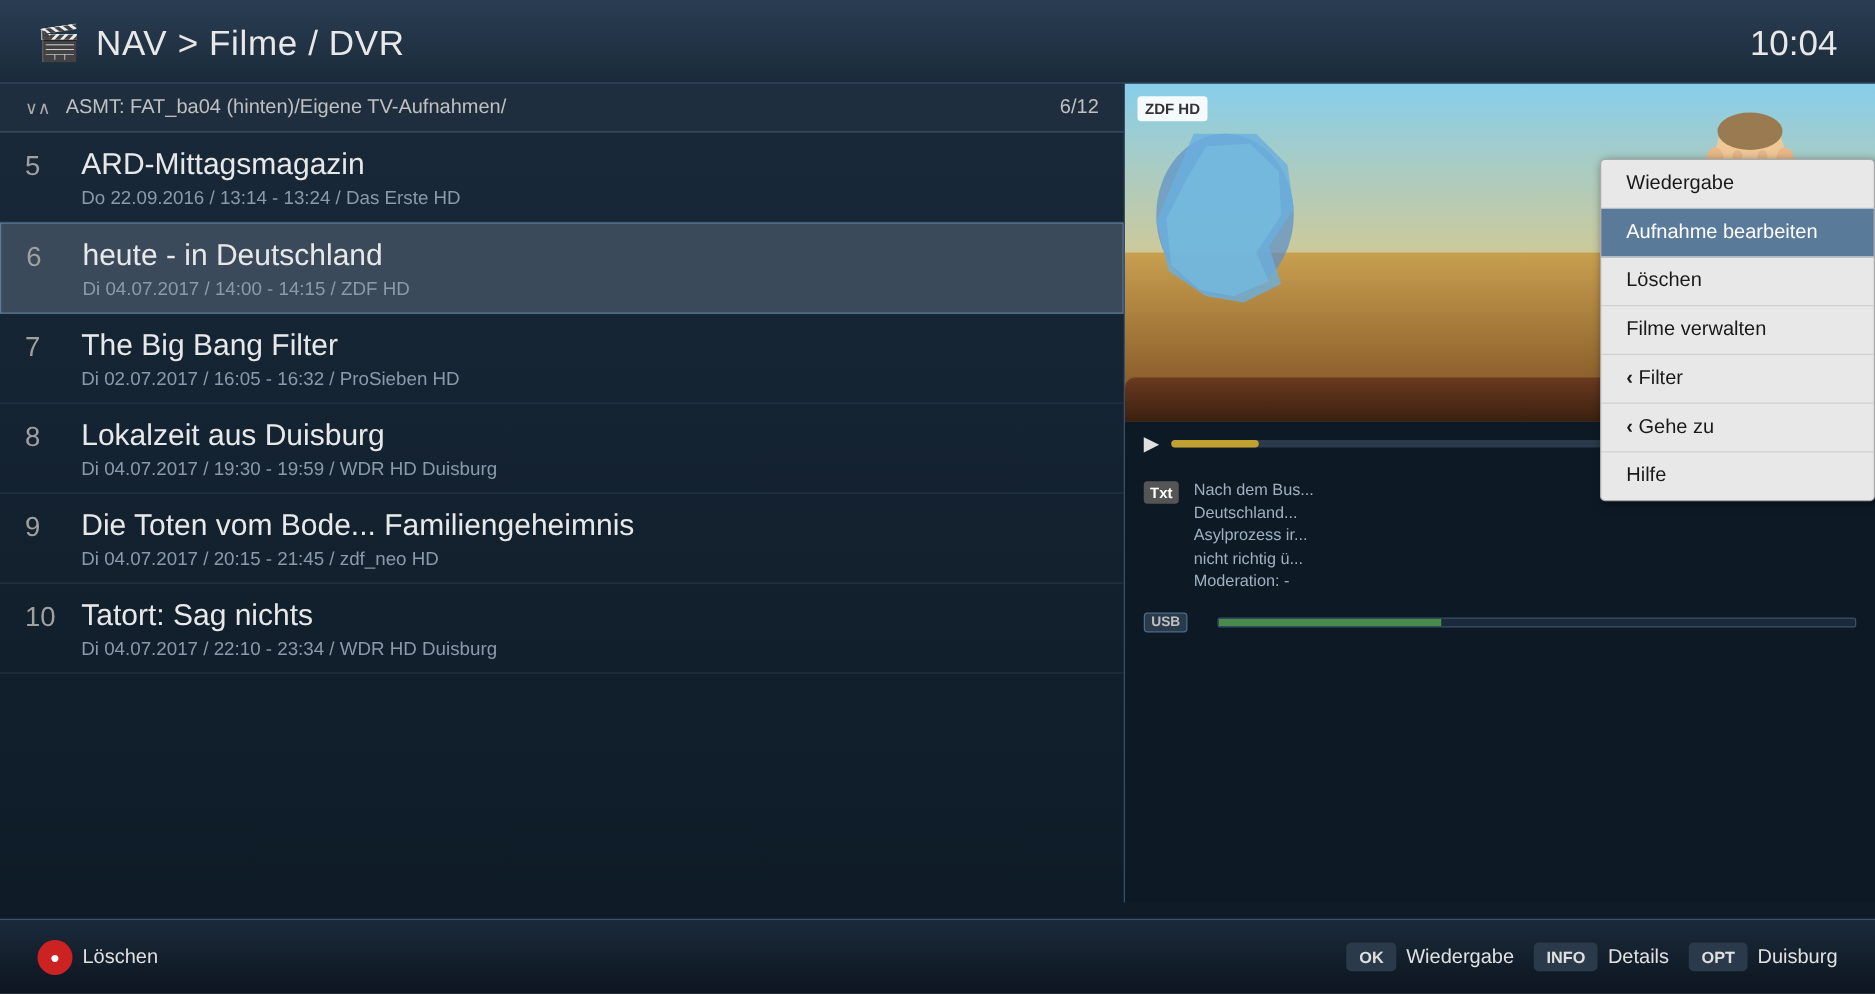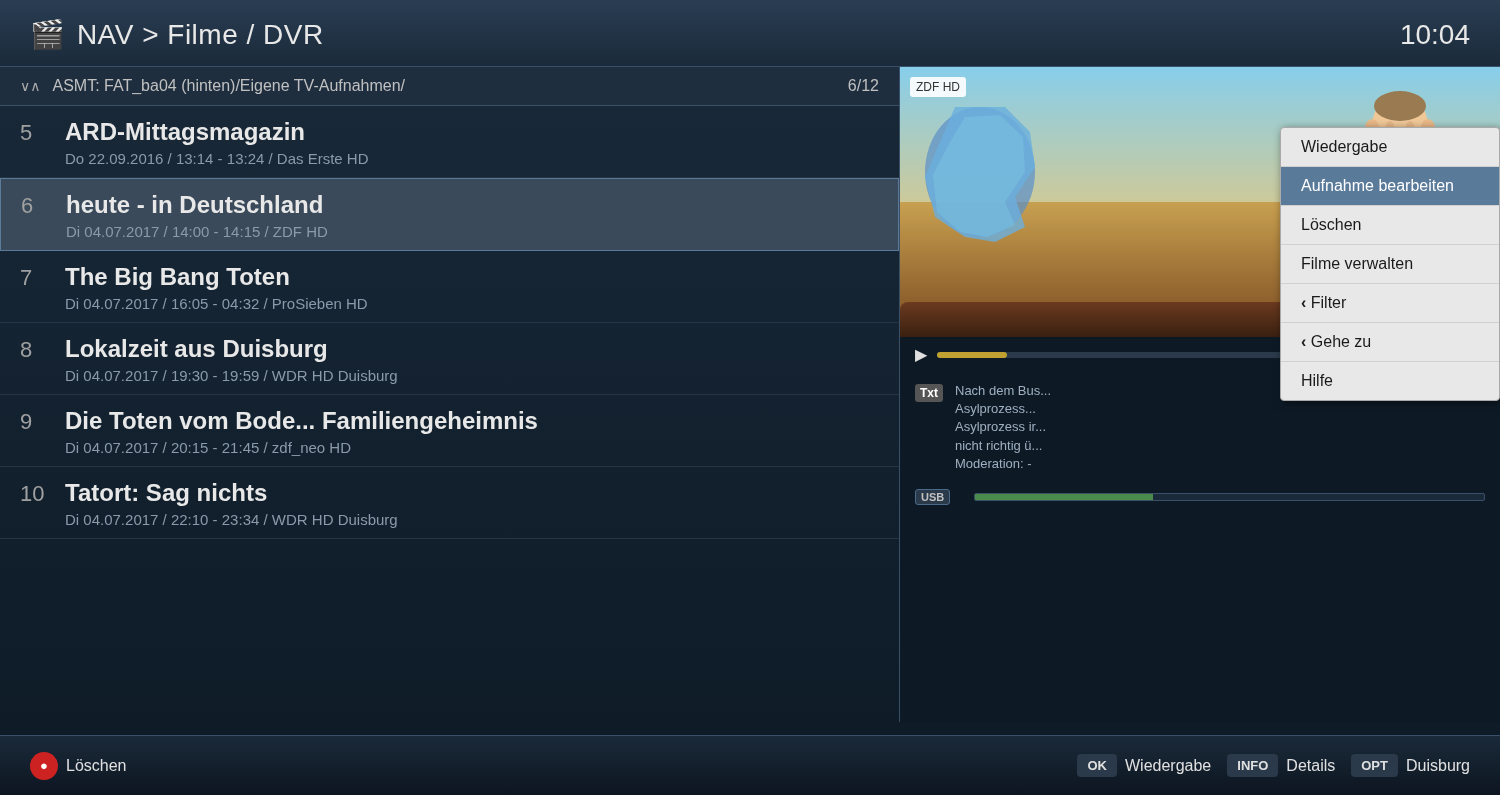--- a/index.html
+++ b/index.html
@@ -117,21 +117,21 @@
     }
 
     .item-details {
       flex: 1;
     }
 
     .item-title {
       font-size: 24px;
       color: #e8e8e8;
       margin-bottom: 4px;
-      font-weight: bold;
+      font-weight: normal;
     }
 
     .item-meta {
       font-size: 15px;
       color: #8a9aaa;
     }
 
     
     .preview-panel {
       flex: 1;
@@ -151,21 +151,21 @@
     }
 
     
     .channel-logo {
       position: absolute;
       top: 10px;
       left: 10px;
       background: rgba(255,255,255,0.9);
       color: #333;
       font-size: 12px;
-      font-weight: normal;
+      font-weight: bold;
       padding: 3px 6px;
       border-radius: 3px;
     }
 
     .tv-content {
       width: 100%;
       height: 100%;
       position: relative;
     }
 
@@ -400,22 +400,22 @@
         <span class="item-number">6</span>
         <div class="item-details">
           <div class="item-title">heute - in Deutschland</div>
           <div class="item-meta">Di 04.07.2017 / 14:00 - 14:15 / ZDF HD</div>
         </div>
       </div>
 
       <div class="recording-item">
         <span class="item-number">7</span>
         <div class="item-details">
-          <div class="item-title">The Big Bang Toten</div>
-          <div class="item-meta">Di 04.07.2017 / 16:05 - 04:32 / ProSieben HD</div>
+          <div class="item-title">The Big Bang Filter</div>
+          <div class="item-meta">Di 02.07.2017 / 16:05 - 16:32 / ProSieben HD</div>
         </div>
       </div>
 
       <div class="recording-item">
         <span class="item-number">8</span>
         <div class="item-details">
           <div class="item-title">Lokalzeit aus Duisburg</div>
           <div class="item-meta">Di 04.07.2017 / 19:30 - 19:59 / WDR HD Duisburg</div>
         </div>
       </div>
@@ -490,21 +490,21 @@
       <div class="progress-bar">
         <div class="progress-fill"></div>
       </div>
       <span class="time-display">00:15:01</span>
     </div>
 
     <div class="info-area">
       <div class="info-icon">Txt</div>
       <div class="info-text">
         <span>Nach dem Bus...</span><br>
-        <span>Asylprozess...</span><br>
+        <span>Deutschland...</span><br>
         <span>Asylprozess ir...</span><br>
         <span>nicht richtig ü...</span><br>
         <span>Moderation: -</span>
       </div>
     </div>
 
     <div class="usb-bar">
       <span class="usb-label">USB</span>
       <div class="usb-progress">
         <div class="usb-fill"></div>

